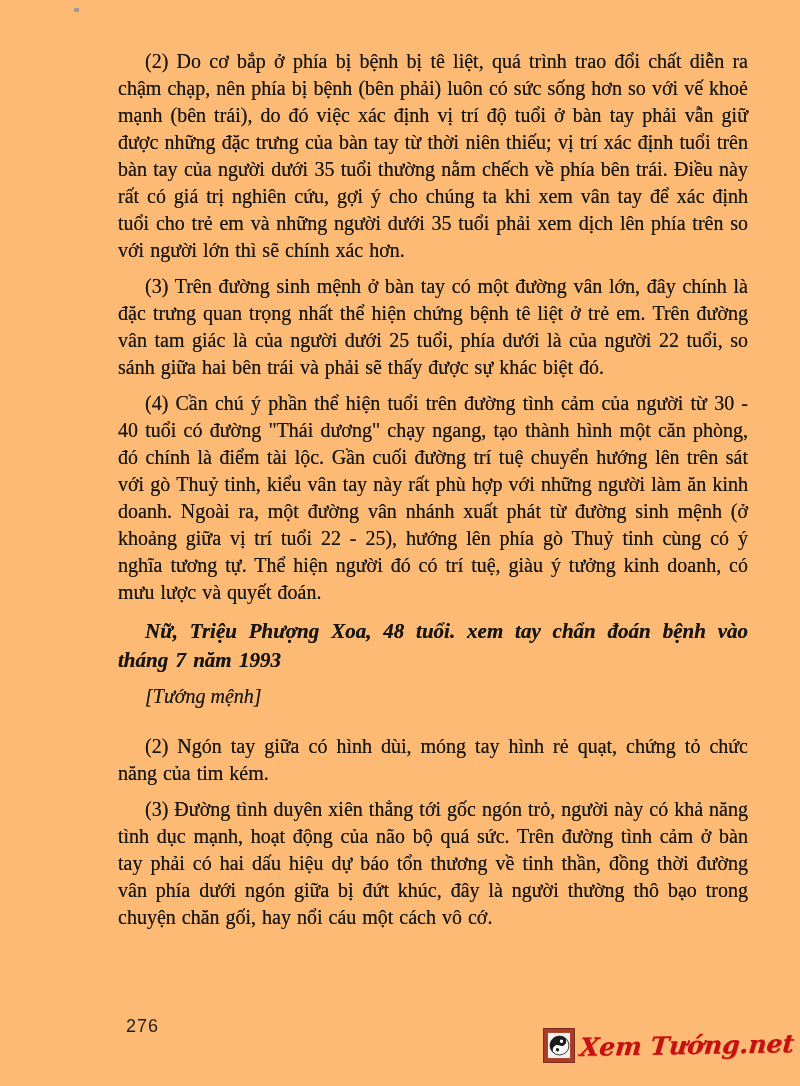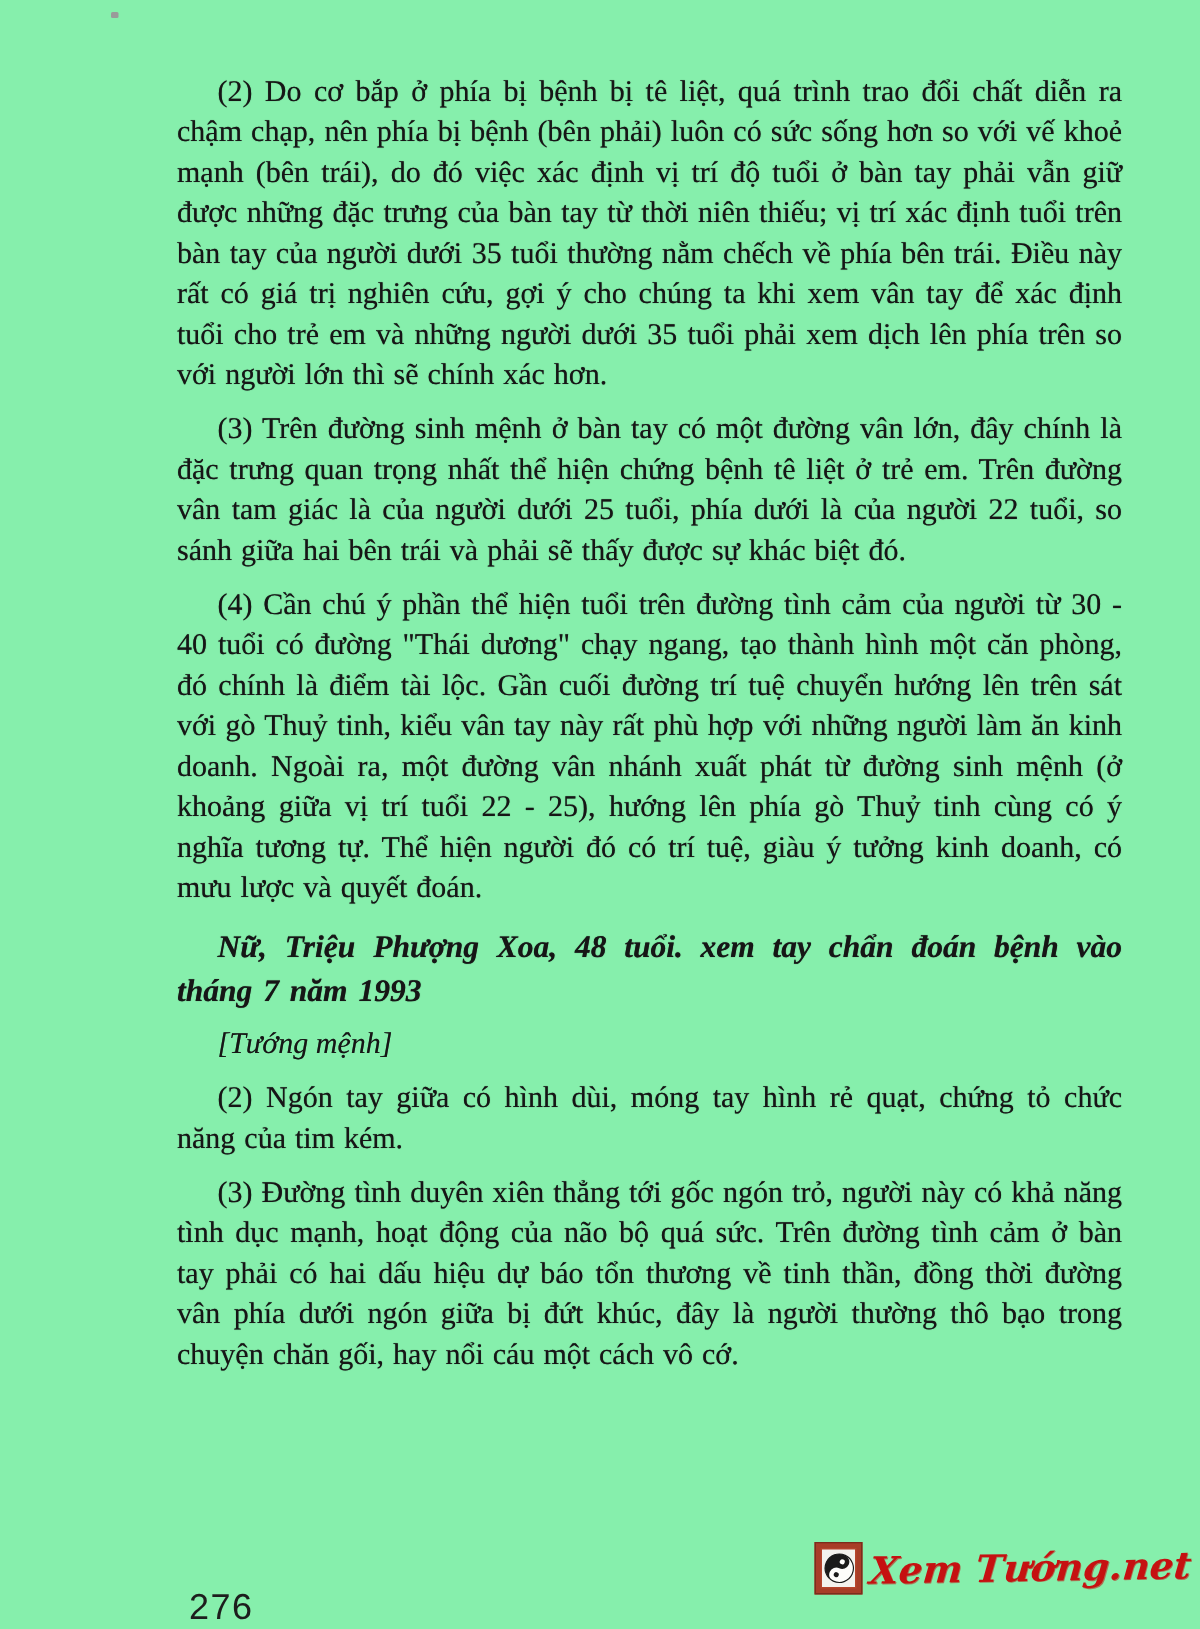--- a/index.html
+++ b/index.html
@@ -12,21 +12,21 @@
     background: #fdfdfc;
     font-family: "Liberation Serif", "DejaVu Serif", serif;
     color: #161616;
     position: relative;
     overflow: hidden;
   }
   .page {
     position: relative;
     width: 800px;
     height: 1086px;
-    background: #86efac;
+    background: #fdba74;
   }
   .scan-speck {
     position: absolute;
     left: 74px;
     top: 8px;
     width: 5px;
     height: 4px;
     background: #9a9a9a;
     border-radius: 1px;
   }
@@ -54,29 +54,29 @@
     text-align: justify;
     margin: 11px 0 8px 0;
     word-spacing: 2px;
     text-shadow: 0 0 0.5px rgba(20,20,20,0.8);
   }
   .section-label {
     font-size: 20px;
     line-height: 27px;
     font-style: italic;
     text-indent: 27px;
-    margin: 0 0 9px 0;
+    margin: 0 0 23px 0;
     text-shadow: 0 0 0.4px rgba(20,20,20,0.6);
   }
   .page-number {
     position: absolute;
     left: 126px;
-    top: 1058px;
+    top: 1016px;
     font-family: "Liberation Sans", "DejaVu Sans", sans-serif;
-    font-size: 24px;
+    font-size: 18px;
     letter-spacing: 1px;
     color: #1d1d1d;
   }
   .watermark {
     position: absolute;
     right: 6px;
     top: 1028px;
     display: flex;
     align-items: center;
     gap: 5px;

